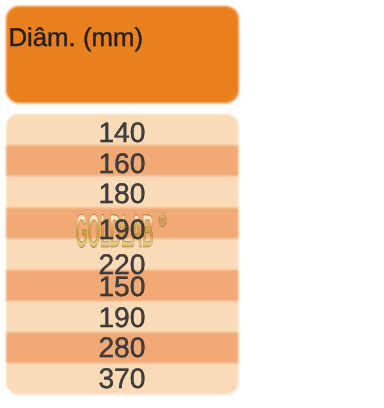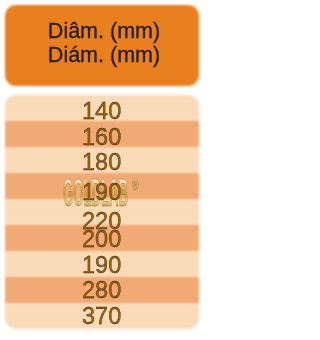--- a/index.html
+++ b/index.html
@@ -2,28 +2,28 @@
 <html><head>
 <meta charset="utf-8">
 <style>
   html,body{margin:0;padding:0;width:203px;height:340px;background:#ffffff;overflow:hidden;}
   body{font-family:"Liberation Sans",sans-serif;}
   .page{position:relative;width:203px;height:340px;background:#fff;}
   .bg-layer{position:absolute;left:0;top:0;width:203px;height:340px;filter:url(#softblur);}
   .fg-layer{position:absolute;left:0;top:0;width:203px;height:340px;}
   .mid-layer{position:absolute;left:0;top:0;width:203px;height:340px;margin-top:26px;}
   .header{position:absolute;left:5px;top:5px;width:194px;height:81px;background:#ea7f1d;border-radius:11px;}
-  .hline{position:absolute;left:7px;width:194px;text-align:center;color:#231f20;font-size:21.5px;line-height:24px;will-change:transform;-webkit-text-stroke:0.35px #231f20;}
+  .hline{position:absolute;left:7px;width:194px;color:#231f20;font-size:21.5px;line-height:24px;will-change:transform;-webkit-text-stroke:0.35px #231f20;}
   .hl1{top:19px;}
   .hl2{top:43px;}
   .table{position:absolute;left:5px;top:94.5px;width:194px;height:234px;border-radius:11px;overflow:hidden;}
   .band{position:absolute;left:0;width:194px;}
   .band.light{background:#fadbb8;}
   .band.dark{background:#f1a976;}
-  .row{position:absolute;left:5px;width:194px;display:flex;align-items:center;justify-content:center;font-size:23.5px;color:#a16207;line-height:1;-webkit-text-stroke:0.35px #231f20;}
+  .row{position:absolute;left:5px;width:194px;display:flex;align-items:center;justify-content:center;font-size:23.5px;color:#404040;line-height:1;-webkit-text-stroke:0.35px #231f20;}
   .row span{display:block;transform:translateY(0.5px);will-change:transform;}
   .wm{position:absolute;left:0;top:0;width:203px;height:340px;}
 </style>
 </head>
 <body>
 
 <svg width="0" height="0" style="position:absolute;left:-9999px" aria-hidden="true">
     <defs>
   <filter id="softblur" x="-5%" y="-5%" width="110%" height="110%" color-interpolation-filters="sRGB">
         <feGaussianBlur stdDeviation="0.8"></feGaussianBlur>
@@ -61,39 +61,38 @@
   <div class="mid-layer">
     <svg class="wm" viewBox="0 0 203 340">
         <g opacity="0.95">
           <text x="63" y="180" font-family="Liberation Sans, sans-serif" font-weight="bold" font-size="38.9" textLength="65" lengthAdjust="spacingAndGlyphs" fill="url(#gold)" stroke="#8a6a26" stroke-width="0.45">GOLDLAB</text>
           <text x="132" y="163.5" font-family="Liberation Sans, sans-serif" font-weight="bold" font-size="17" textLength="6.8" lengthAdjust="spacingAndGlyphs" fill="url(#gold)" stroke="#8a6a26" stroke-width="0.3">®</text>
         </g>
       </svg>
   </div>
   <div class="fg-layer">
     <div class="hline hl1">Diâm. (mm)</div>
-    <div class="hline hl2">Diám. (mm)</div>
     <div id="vals">
         <div class="row" style="top: 98px; height: 26px;">
           <span>140</span>
         </div>
         <div class="row" style="top: 123.585px; height: 26px;">
           <span>160</span>
         </div>
         <div class="row" style="top: 149.17px; height: 26px;">
           <span>180</span>
         </div>
         <div class="row" style="top: 179px; height: 26px;">
           <span>190</span>
         </div>
         <div class="row" style="top: 200.34px; height: 40px;">
           <span>220</span>
         </div>
         <div class="row" style="top: 225.925px; height: 26px;">
-          <span>200</span>
+          <span>150</span>
         </div>
         <div class="row" style="top: 251.51px; height: 26px;">
           <span>190</span>
         </div>
         <div class="row" style="top: 277.095px; height: 26px;">
           <span>280</span>
         </div>
         <div class="row" style="top: 302.68px; height: 26px;">
           <span>370</span>
         </div>

